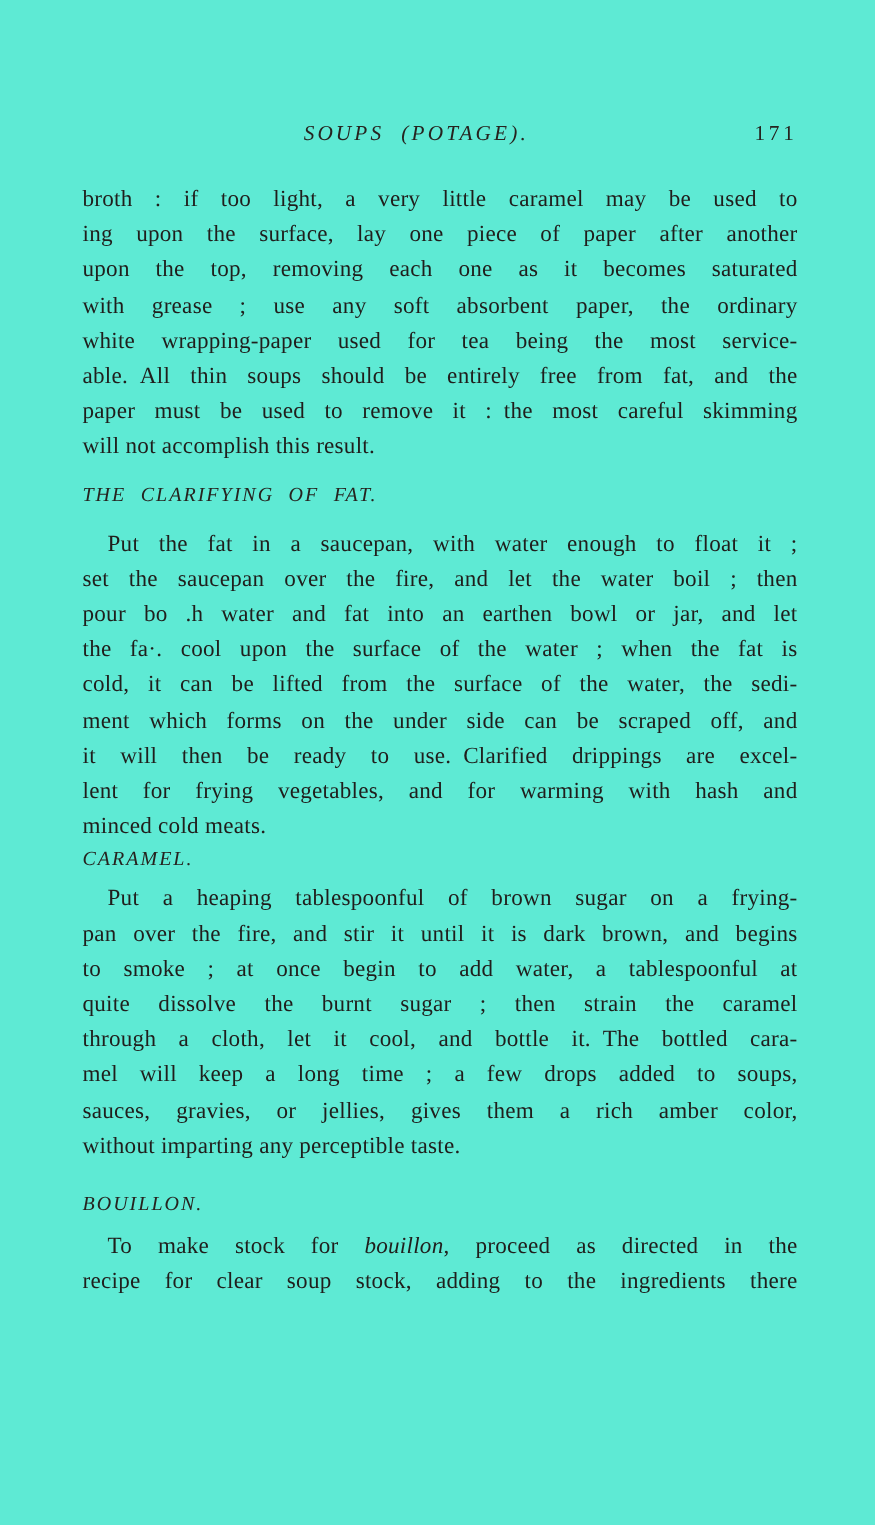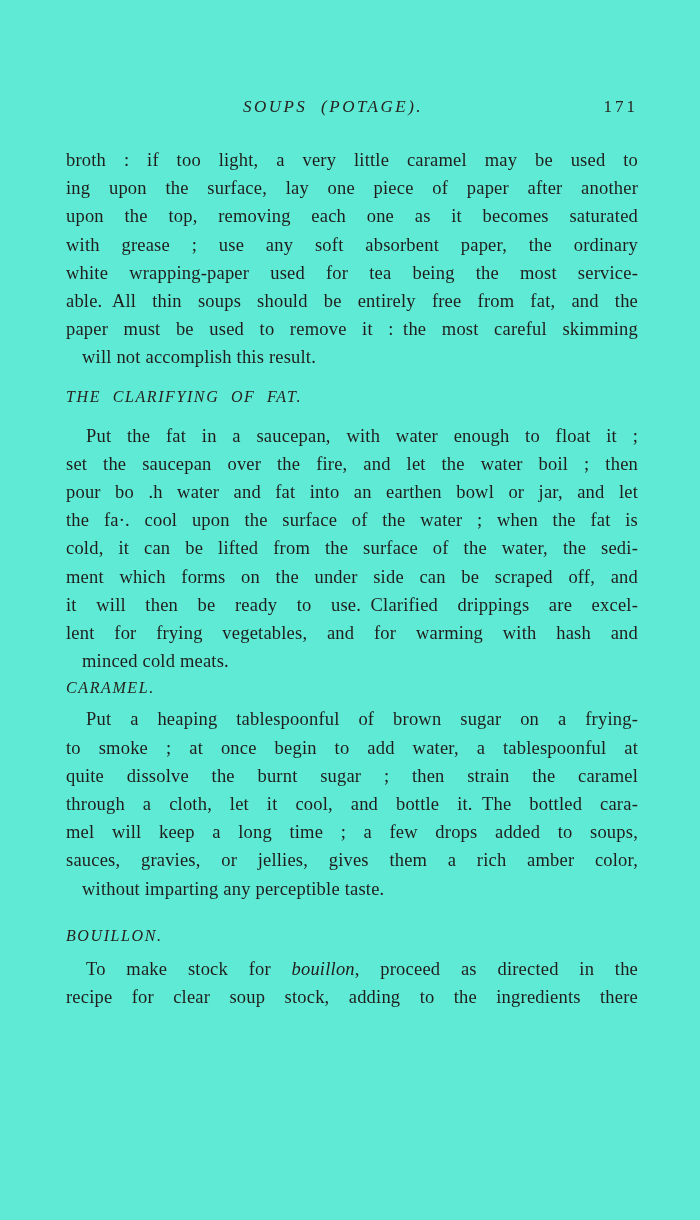--- a/index.html
+++ b/index.html
@@ -51,21 +51,20 @@
     line-height: 28.2px;
     letter-spacing: 0.2px;
   }
   .para { margin: 0; }
   .ln {
     text-align: justify;
     text-align-last: justify;
   }
   .ln.last {
     text-align-last: left;
-    margin-left: 16px;
   }
   .ln.indent { text-indent: 20px; }
   .sec-head {
     font-style: italic;
     font-size: 16px;
     line-height: 22px;
     letter-spacing: 1.6px;
     word-spacing: 6px;
     color: #26231f;
   }
@@ -108,20 +107,21 @@
       <span class="ln" style="display:block">ment which forms on the under side can be scraped off, and</span>
       <span class="ln" style="display:block">it will then be ready to use. Clarified drippings are excel-</span>
       <span class="ln" style="display:block">lent for frying vegetables, and for warming with hash and</span>
       <span class="ln last" style="display:block">minced cold meats.</span>
     </p>
 
     <div class="sec-head caramel">CARAMEL.</div>
 
     <p class="para">
       <span class="ln indent" style="display:block">Put a heaping tablespoonful of brown sugar on a frying-</span>
+      <span class="ln" style="display:block">pan over the fire, and stir it until it is dark brown, and begins</span>
       <span class="ln" style="display:block">to smoke ; at once begin to add water, a tablespoonful at</span>
       <span class="ln" style="display:block">quite dissolve the burnt sugar ; then strain the caramel</span>
       <span class="ln" style="display:block">through a cloth, let it cool, and bottle it. The bottled cara-</span>
       <span class="ln" style="display:block">mel will keep a long time ; a few drops added to soups,</span>
       <span class="ln" style="display:block">sauces, gravies, or jellies, gives them a rich amber color,</span>
       <span class="ln last" style="display:block">without imparting any perceptible taste.</span>
     </p>
 
     <div class="sec-head bouillon">BOUILLON.</div>
 

